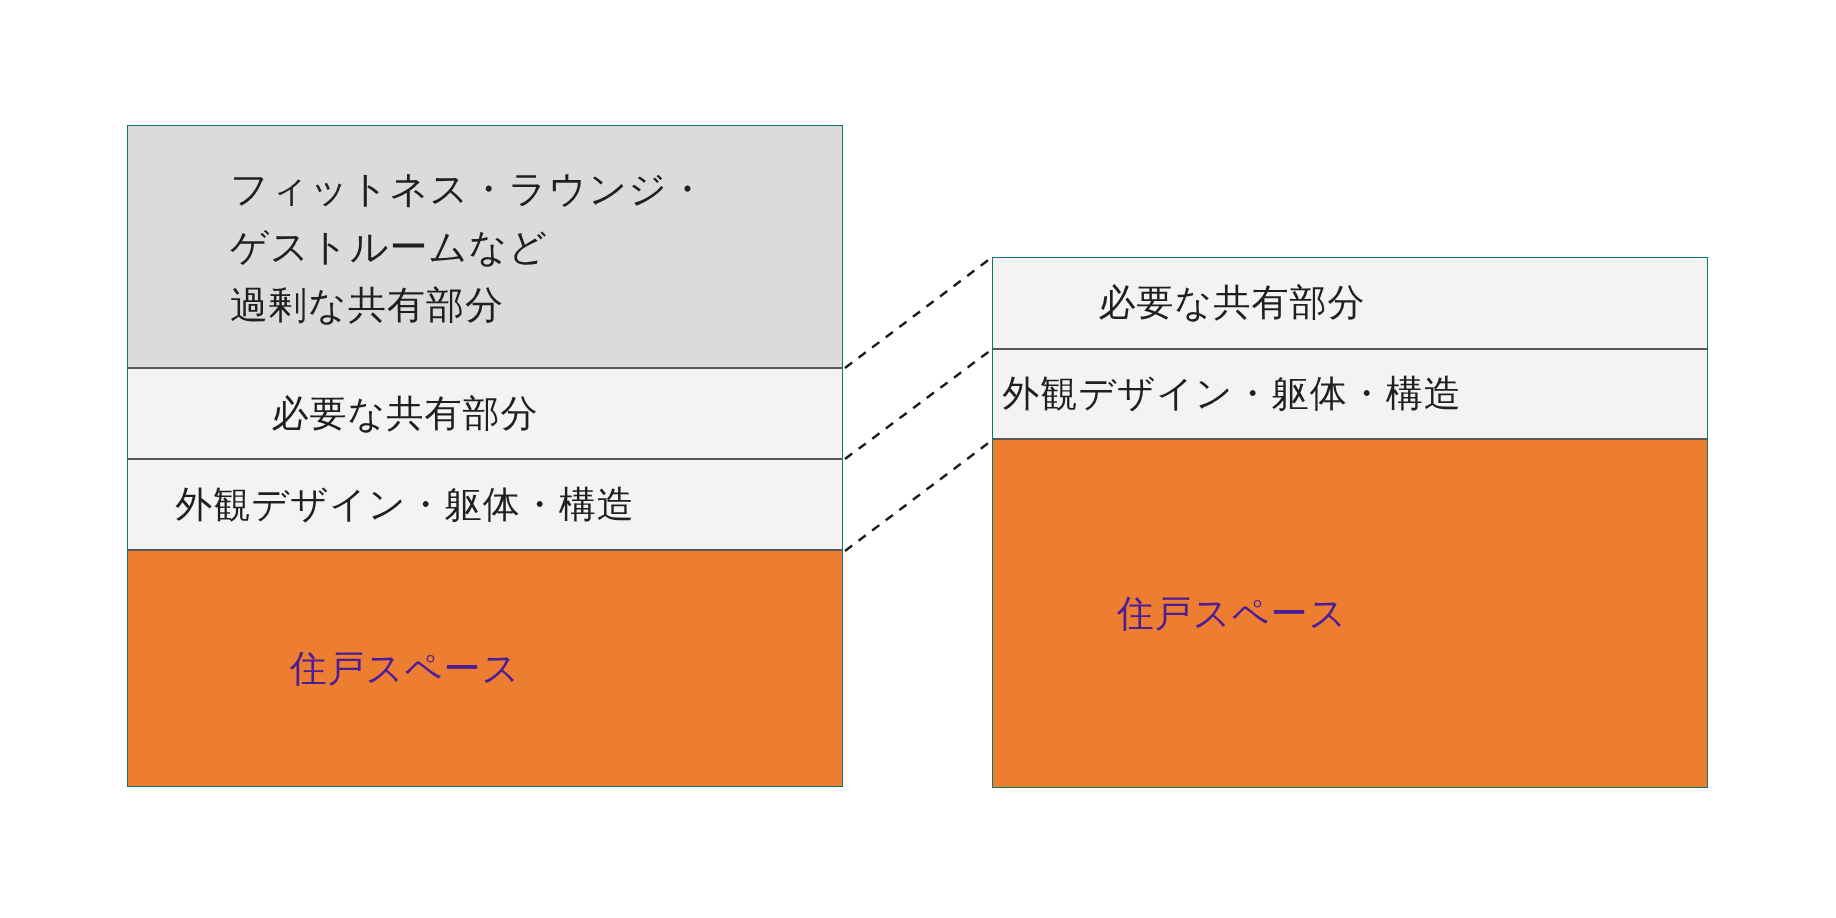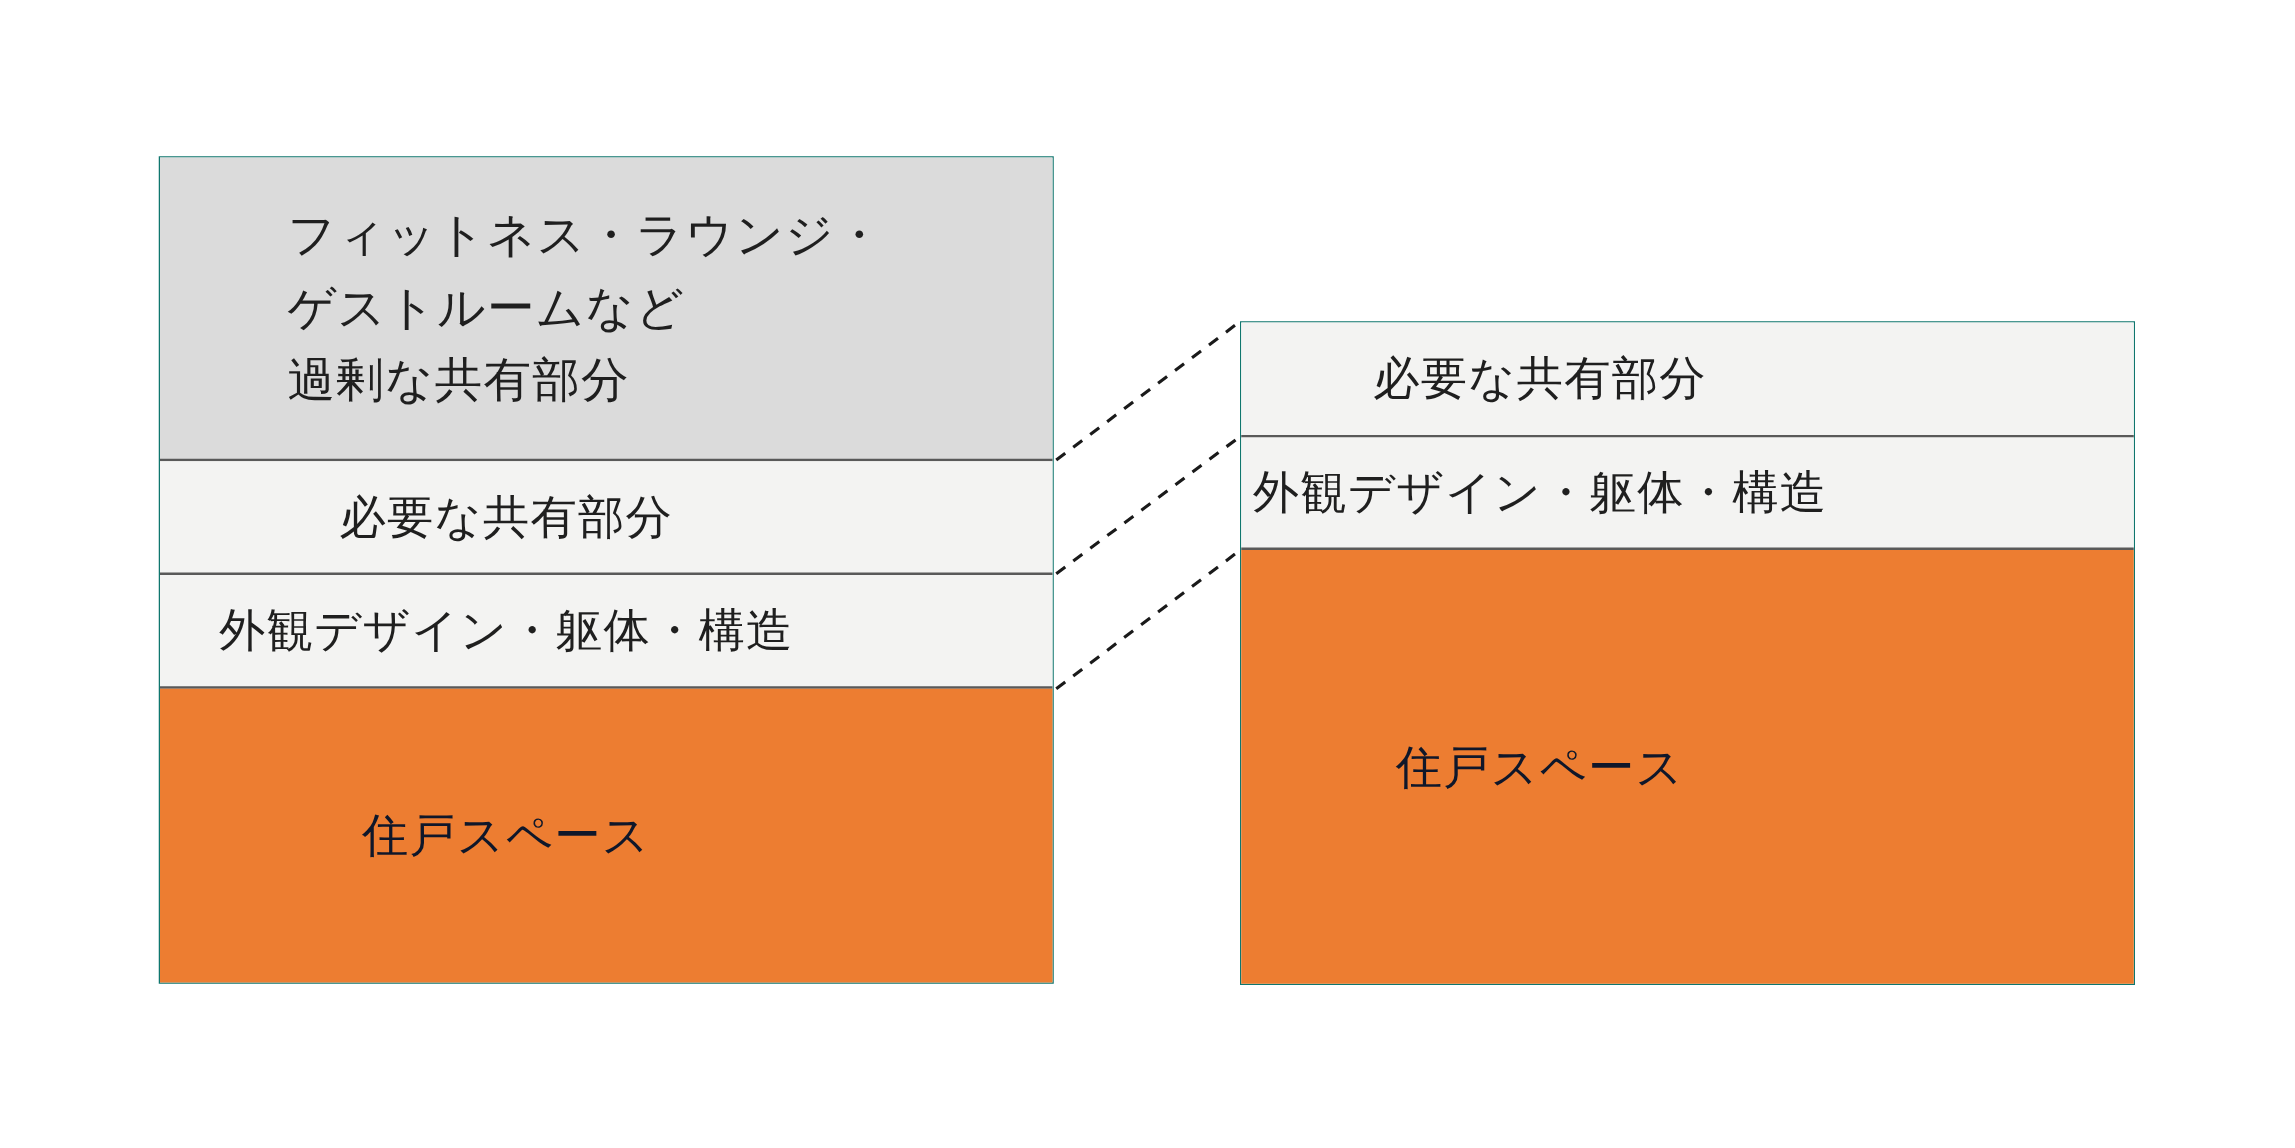--- a/index.html
+++ b/index.html
@@ -61,21 +61,21 @@
   .section-excess .label {
     text-align: left;
     padding-left: 102px;
     line-height: 58px;
     font-size: 38px;
   }
   
   .stack-left .shift .label   { padding-right: 160px; }
   .stack-right .shift .label  { padding-right: 236px; }
   .section-unit .label {
-    color: #0f172a;
+    color: #4c1d95;
   }
   
   .stack-left  .h-excess   { height: 243px; }
   .stack-left  .h-shared   { height: 91px;  }
   .stack-left  .h-struct   { height: 91px;  }
   .stack-right .h-shared   { height: 92px;  }
   .stack-right .h-struct   { height: 90px;  }
   .connectors {
     position: absolute;
     left: 0;

